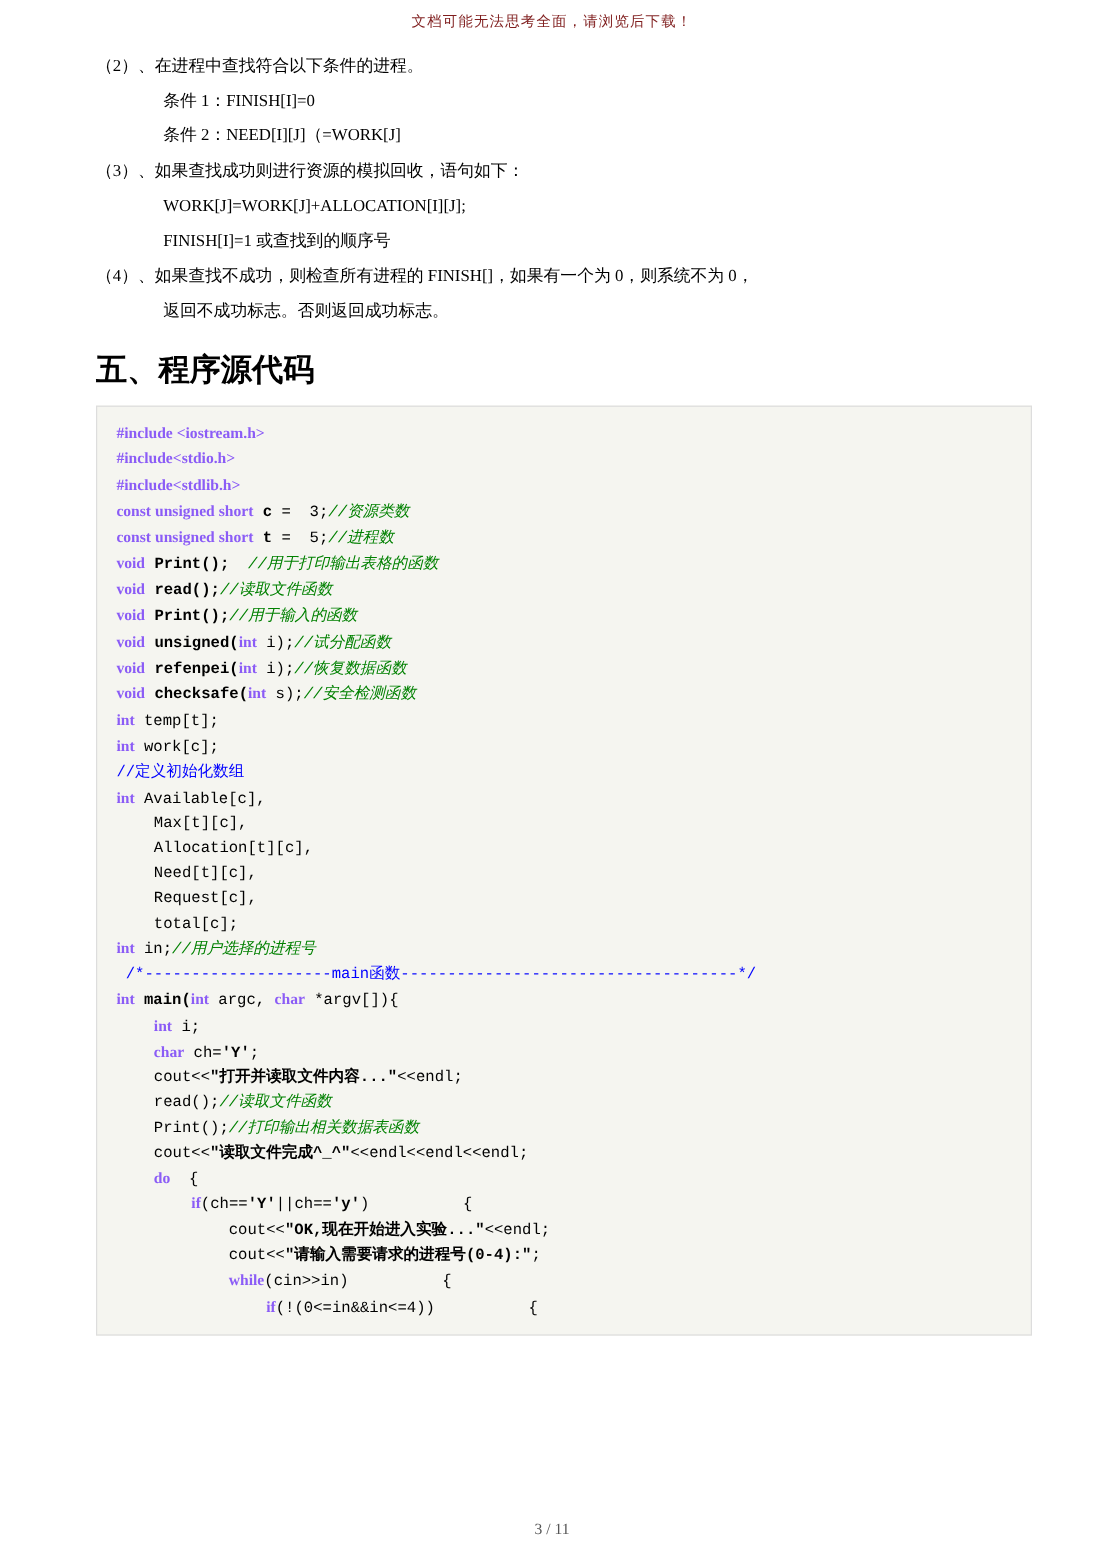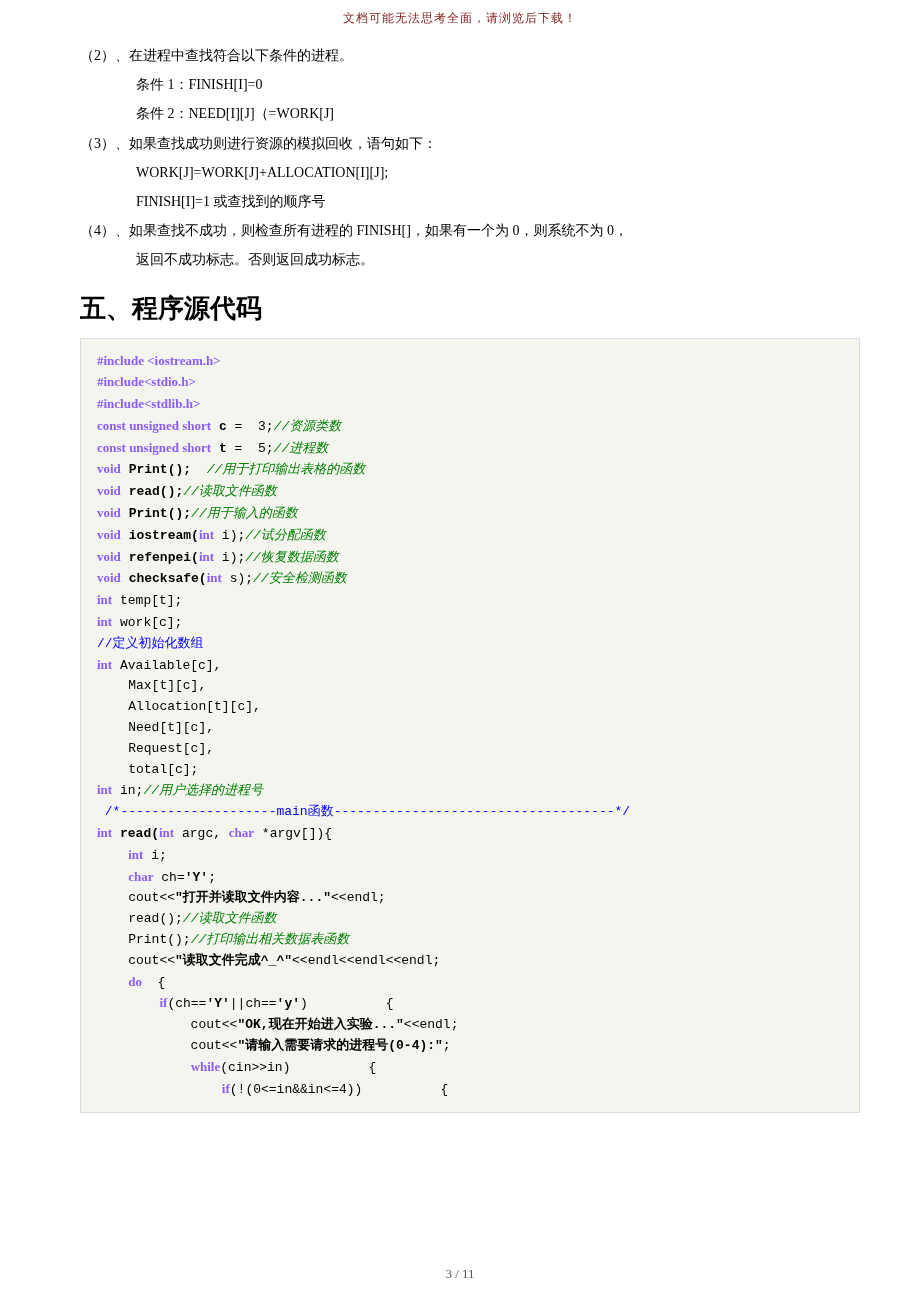--- a/index.html
+++ b/index.html
@@ -80,35 +80,35 @@
   <div class="section-title">五、程序源代码</div>
 
   <div class="code-block"><span class="kw-blue">#include &lt;iostream.h&gt;</span>
 <span class="kw-blue">#include&lt;stdio.h&gt;</span>
 <span class="kw-blue">#include&lt;stdlib.h&gt;</span>
 <span class="kw-blue">const unsigned short</span> <span class="kw-black">c</span> =  3;<span class="comment-green">//资源类数</span>
 <span class="kw-blue">const unsigned short</span> <span class="kw-black">t</span> =  5;<span class="comment-green">//进程数</span>
 <span class="kw-blue">void</span> <span class="kw-black">Print();</span>  <span class="comment-green">//用于打印输出表格的函数</span>
 <span class="kw-blue">void</span> <span class="kw-black">read();</span><span class="comment-green">//读取文件函数</span>
 <span class="kw-blue">void</span> <span class="kw-black">Print();</span><span class="comment-green">//用于输入的函数</span>
-<span class="kw-blue">void</span> <span class="kw-black">iostream(</span><span class="kw-blue">int</span> i);<span class="comment-green">//试分配函数</span>
+<span class="kw-blue">void</span> <span class="kw-black">unsigned(</span><span class="kw-blue">int</span> i);<span class="comment-green">//试分配函数</span>
 <span class="kw-blue">void</span> <span class="kw-black">refenpei(</span><span class="kw-blue">int</span> i);<span class="comment-green">//恢复数据函数</span>
 <span class="kw-blue">void</span> <span class="kw-black">checksafe(</span><span class="kw-blue">int</span> s);<span class="comment-green">//安全检测函数</span>
 <span class="kw-blue">int</span> temp[t];
 <span class="kw-blue">int</span> work[c];
 <span class="comment-blue">//定义初始化数组</span>
 <span class="kw-blue">int</span> Available[c],
     Max[t][c],
     Allocation[t][c],
     Need[t][c],
     Request[c],
     total[c];
 <span class="kw-blue">int</span> in;<span class="comment-green">//用户选择的进程号</span>
 <span class="comment-blue"> /*--------------------main函数------------------------------------*/</span>
-<span class="kw-blue">int</span> <span class="kw-black">read(</span><span class="kw-blue">int</span> argc, <span class="kw-blue">char</span> *argv[]){
+<span class="kw-blue">int</span> <span class="kw-black">main(</span><span class="kw-blue">int</span> argc, <span class="kw-blue">char</span> *argv[]){
     <span class="kw-blue">int</span> i;
     <span class="kw-blue">char</span> ch=<span class="kw-black">'Y'</span>;
     cout&lt;&lt;<span class="kw-black">"打开并读取文件内容..."</span>&lt;&lt;endl;
     read();<span class="comment-green">//读取文件函数</span>
     Print();<span class="comment-green">//打印输出相关数据表函数</span>
     cout&lt;&lt;<span class="kw-black">"读取文件完成^_^"</span>&lt;&lt;endl&lt;&lt;endl&lt;&lt;endl;
     <span class="kw-blue">do</span>  {
         <span class="kw-blue">if</span>(ch==<span class="kw-black">'Y'</span>||ch==<span class="kw-black">'y'</span>)          {
             cout&lt;&lt;<span class="kw-black">"OK,现在开始进入实验..."</span>&lt;&lt;endl;
             cout&lt;&lt;<span class="kw-black">"请输入需要请求的进程号(0-4):"</span>;

